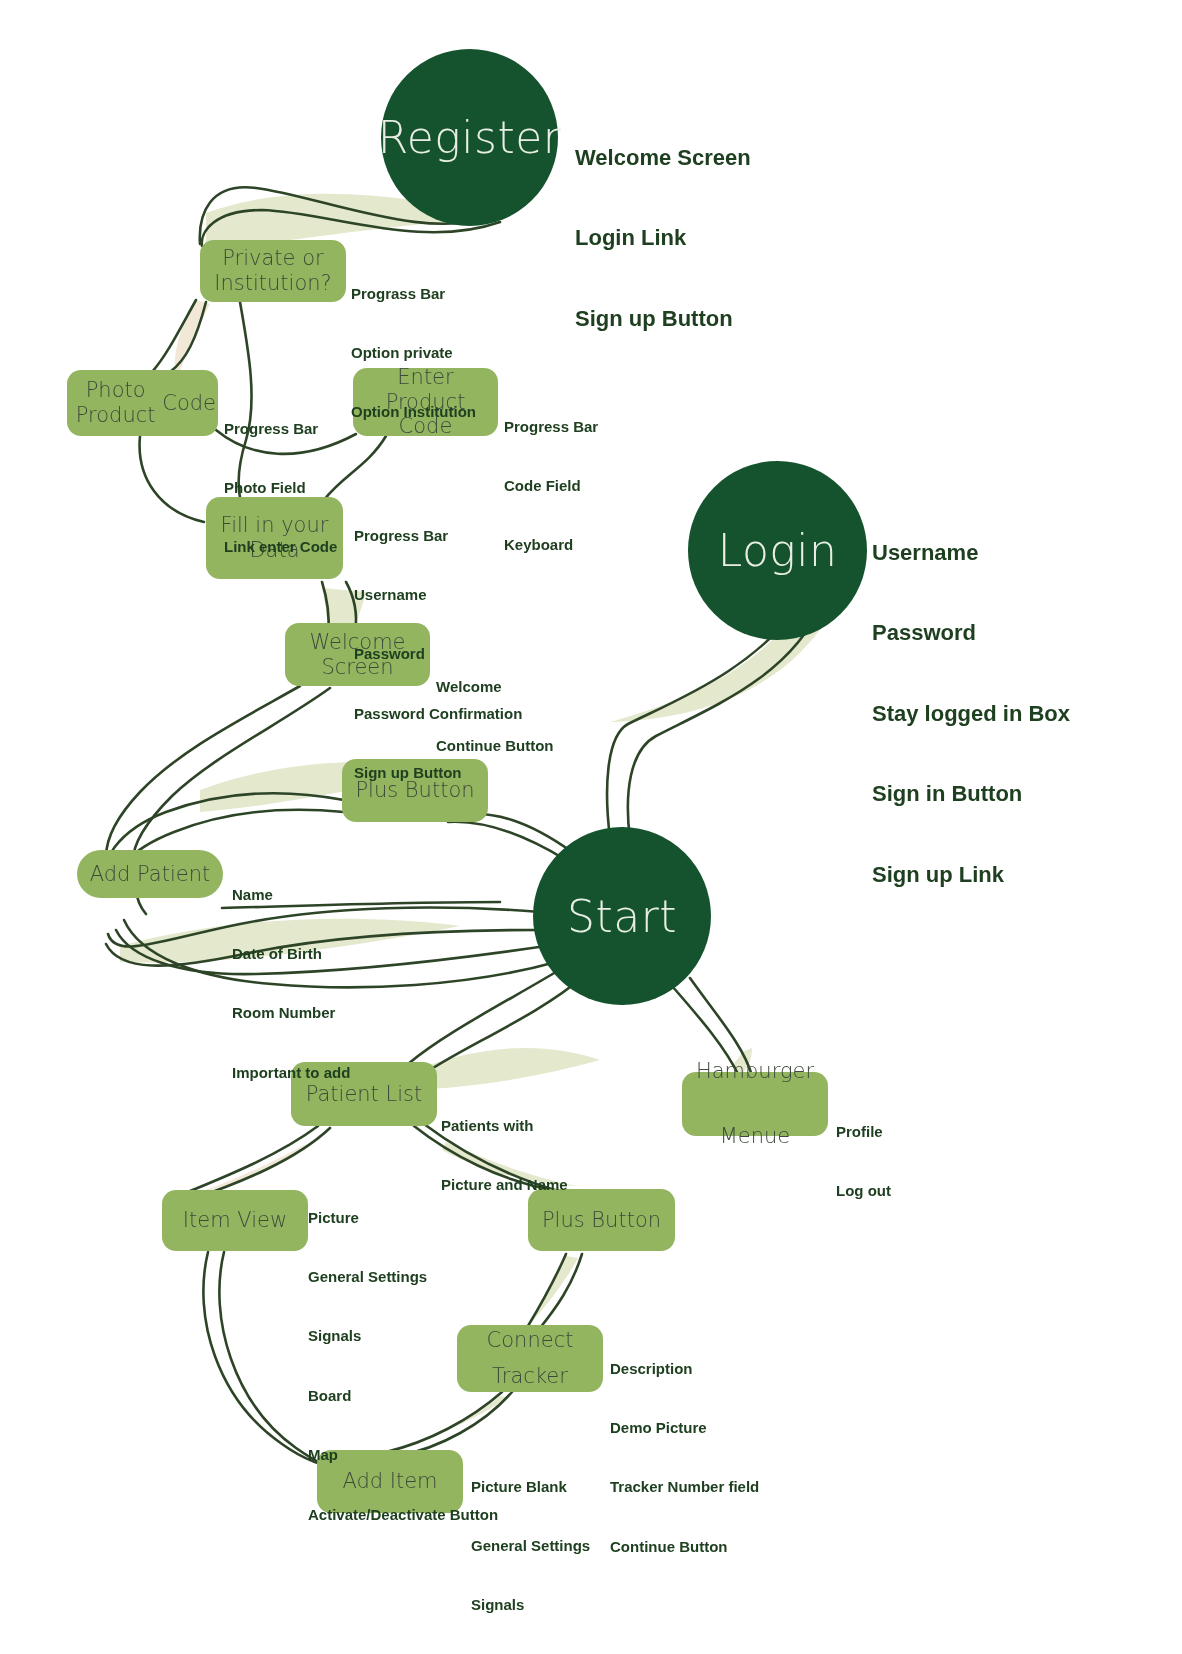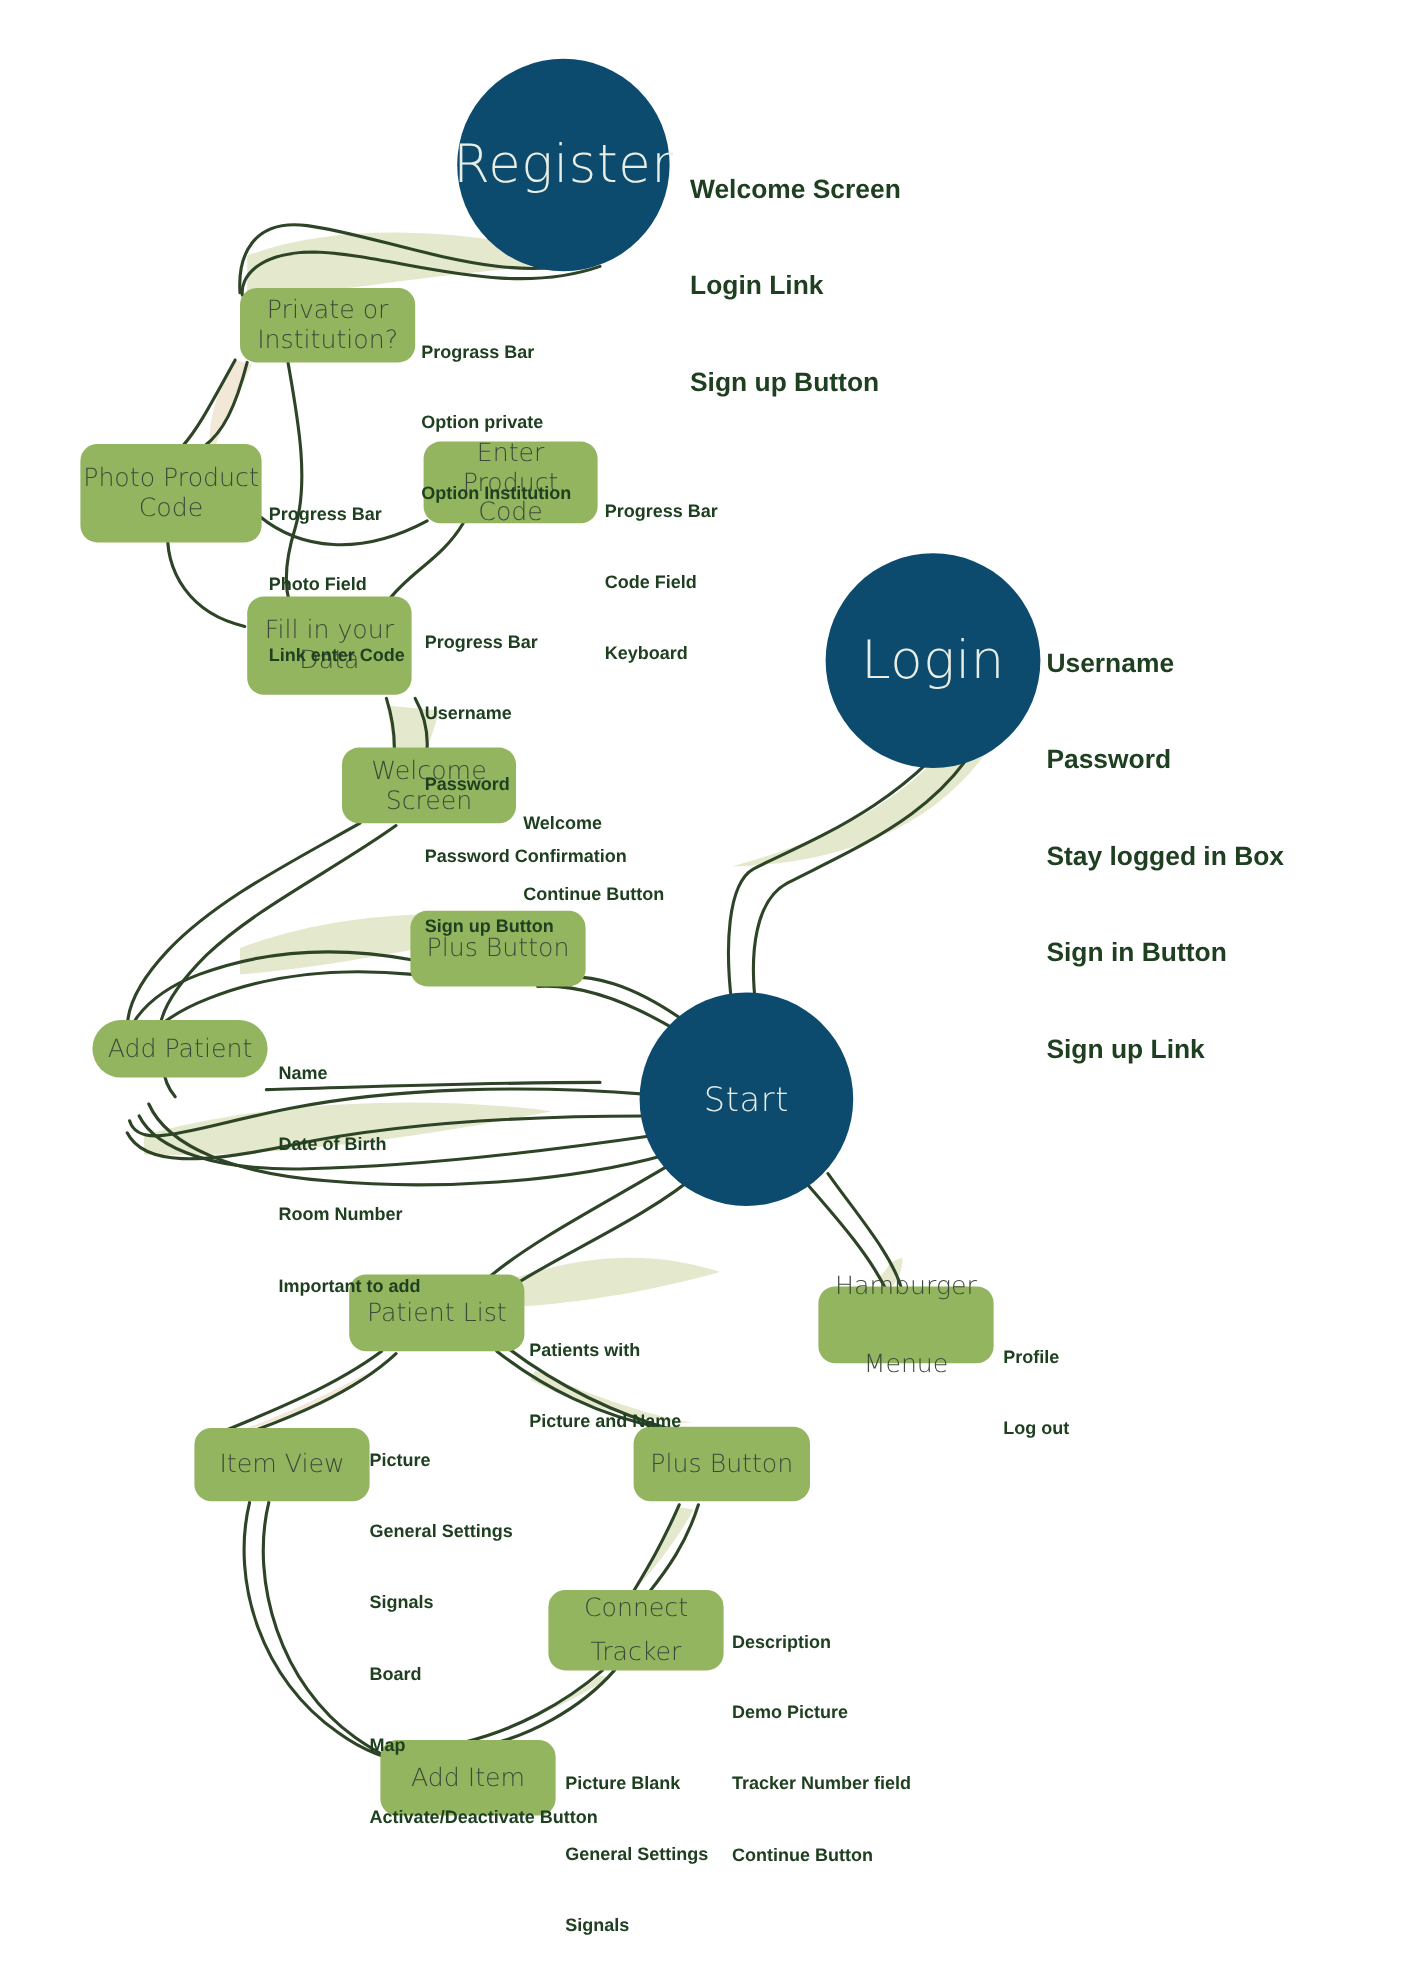--- a/index.html
+++ b/index.html
@@ -21,21 +21,21 @@
     position: absolute;
     left: 0;
     top: 0;
     width: 1182px;
     height: 1654px;
     pointer-events: none;
   }
   .node-circle {
     position: absolute;
     border-radius: 50%;
-    background: #0c4a6e;
+    background: #14532d;
     display: flex;
     align-items: center;
     justify-content: center;
     color: #e9eee4;
     font-family: "DejaVu Sans", sans-serif;
     font-weight: 300;
     letter-spacing: 0.5px;
     z-index: 5;
   }
   .node-box {
@@ -179,21 +179,21 @@
   <div class="node-box" style="left:200px; top:240px; width:146px; height:62px; font-size:21px; flex-direction:column;">
     <span>Private or</span>
     <span>Institution?</span>
   </div>
   <div class="annot small" style="left:351px; top:244px;">
     <span class="annot-line">Prograss Bar</span>
     <span class="annot-line">Option private</span>
     <span class="annot-line">Option Institution</span>
   </div>
 
-  <div class="node-box" style="left:67px; top:370px; width:151px; height:82px; font-size:21px; flex-direction:column;">
+  <div class="node-box" style="left:67px; top:370px; width:151px; height:66px; font-size:21px; flex-direction:row;">
     <span>Photo Product</span>
     <span>Code</span>
   </div>
   <div class="annot small" style="left:224px; top:379px;">
     <span class="annot-line">Progress Bar</span>
     <span class="annot-line">Photo Field</span>
     <span class="annot-line">Link enter Code</span>
   </div>
 
   <div class="node-box" style="left:353px; top:368px; width:145px; height:68px; font-size:21px; flex-direction:column;">
@@ -245,21 +245,21 @@
   <div class="node-box" style="left:77px; top:850px; width:146px; height:48px; font-size:21px;border-radius:25px;">
     <span>Add Patient</span>
   </div>
   <div class="annot small" style="left:232px; top:845px;">
     <span class="annot-line">Name</span>
     <span class="annot-line">Date of Birth</span>
     <span class="annot-line">Room Number</span>
     <span class="annot-line">Important to add</span>
   </div>
 
-  <div class="node-circle" style="left:533px; top:827px; width:178px; height:178px; font-size:28px;">
+  <div class="node-circle" style="left:533px; top:827px; width:178px; height:178px; font-size:44px;">
     <span>Start</span>
   </div>
 
   <div class="node-box" style="left:291px; top:1062px; width:146px; height:64px; font-size:21px;">
     <span>Patient List</span>
   </div>
   <div class="annot small" style="left:441px; top:1076px;">
     <span class="annot-line">Patients with</span>
     <span class="annot-line">Picture and Name</span>
   </div>

